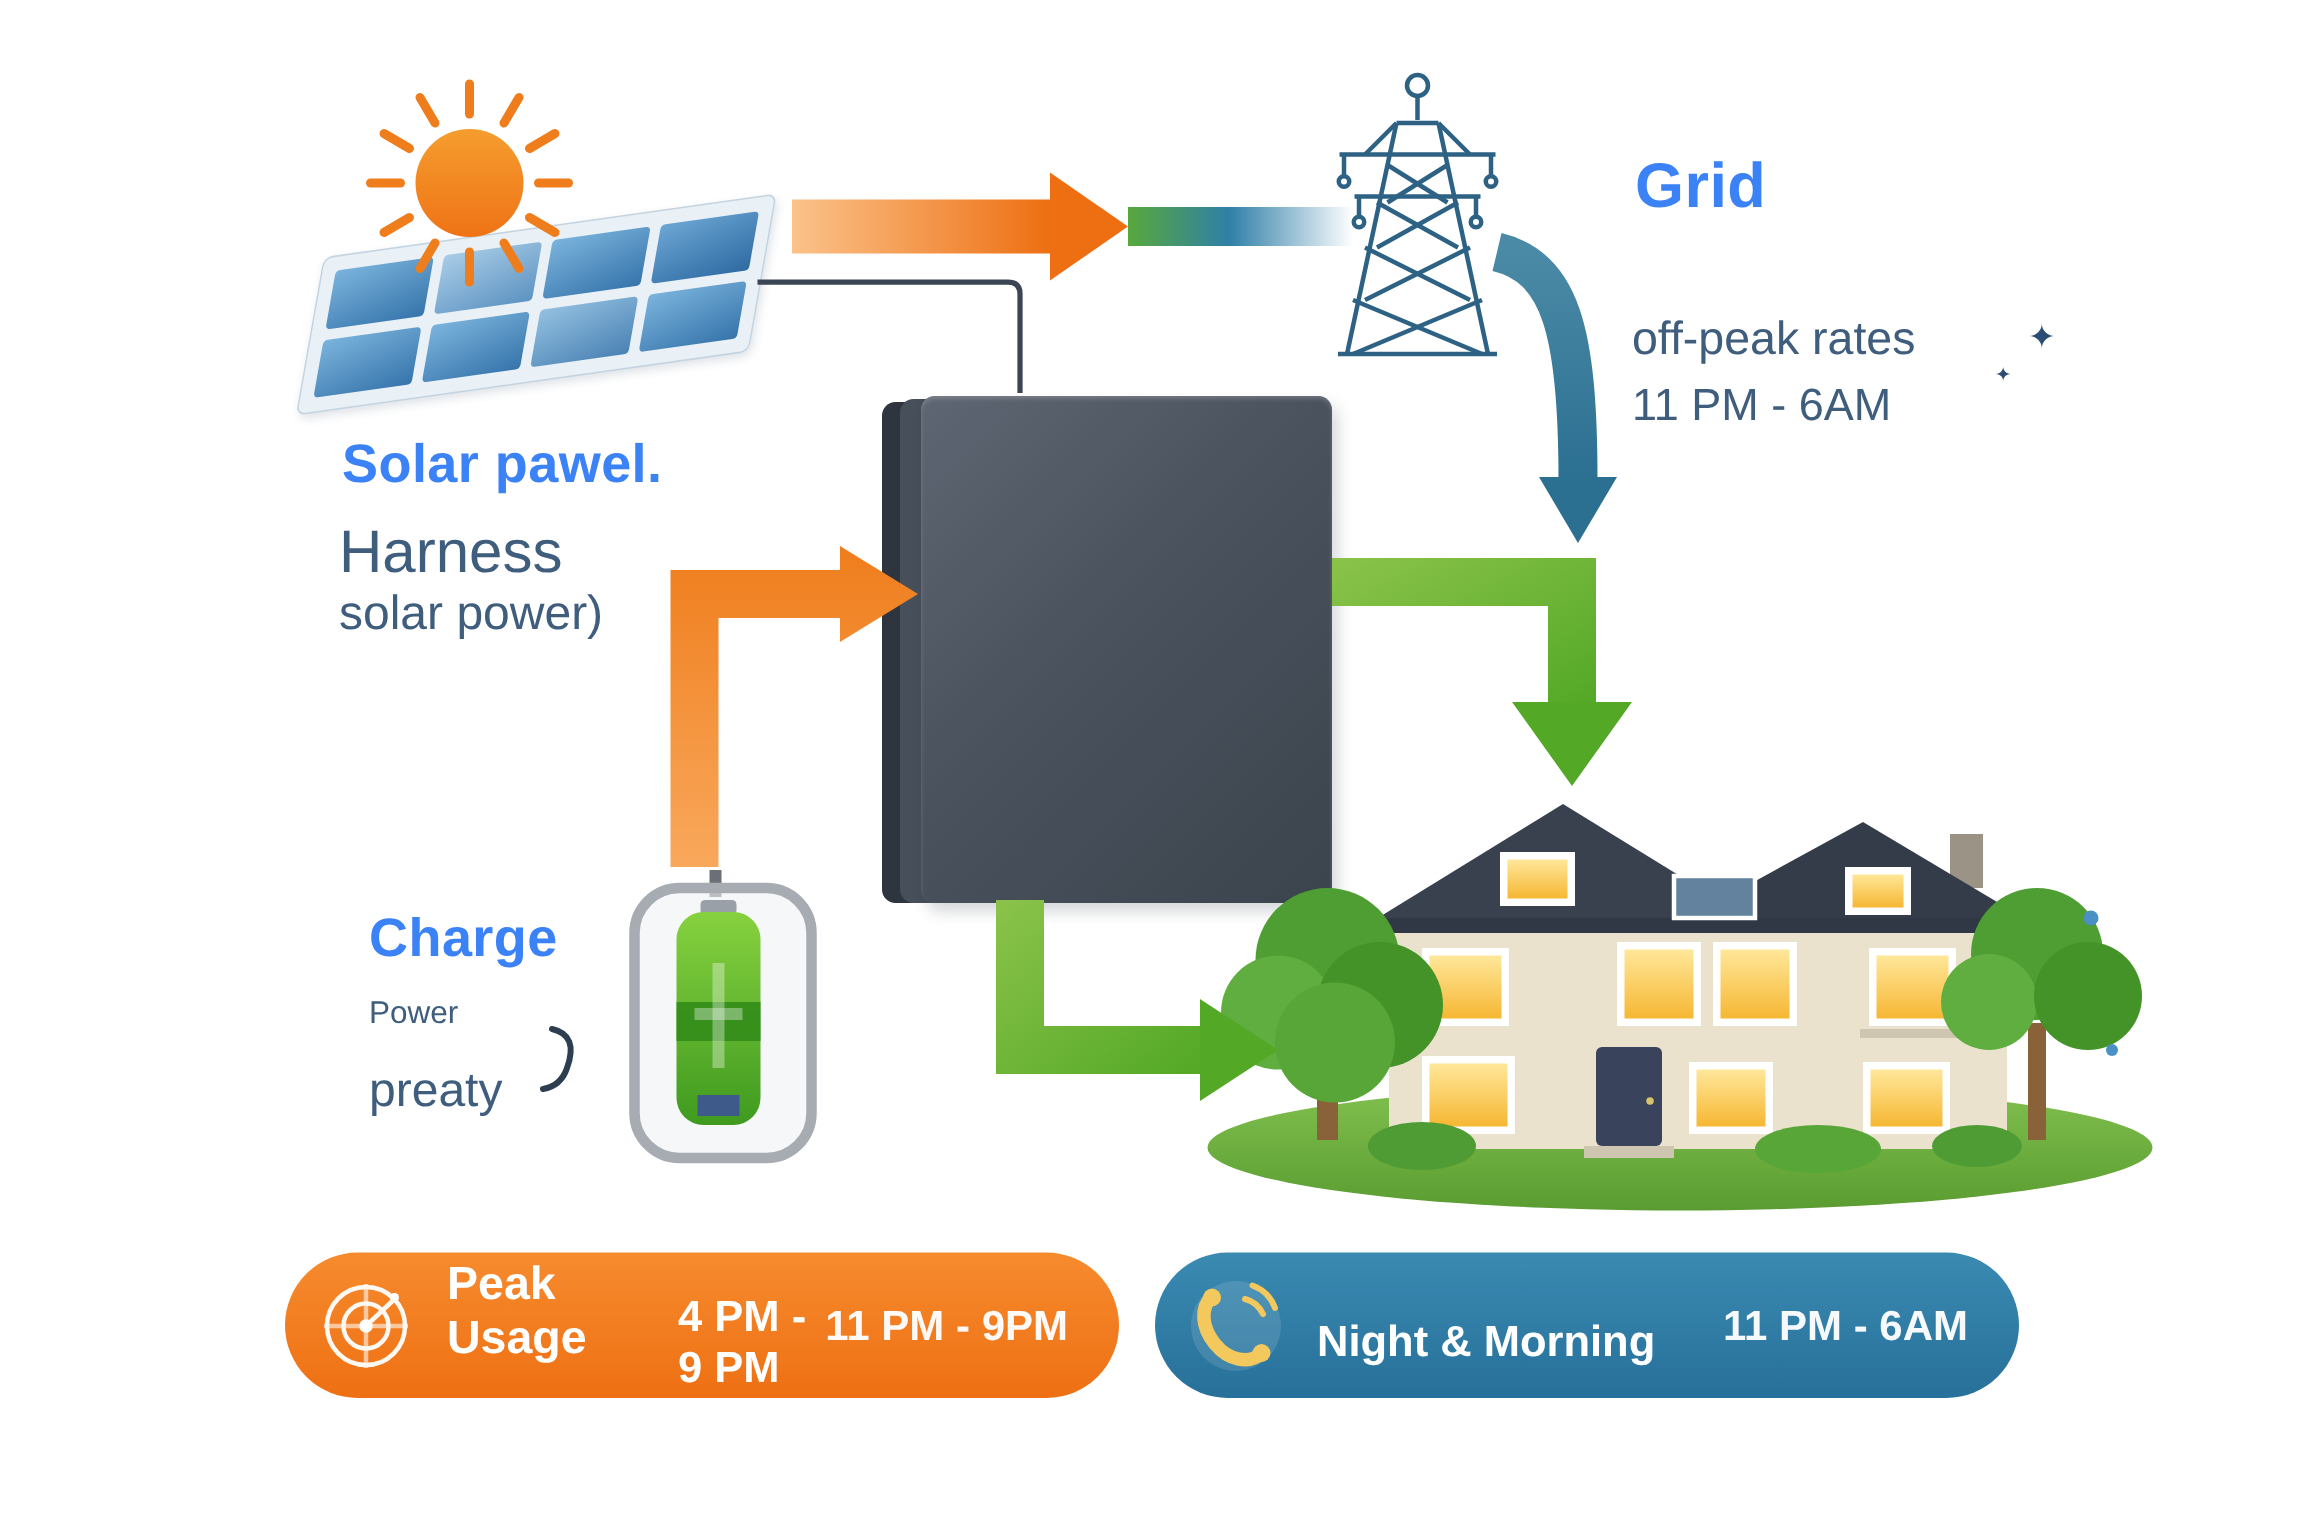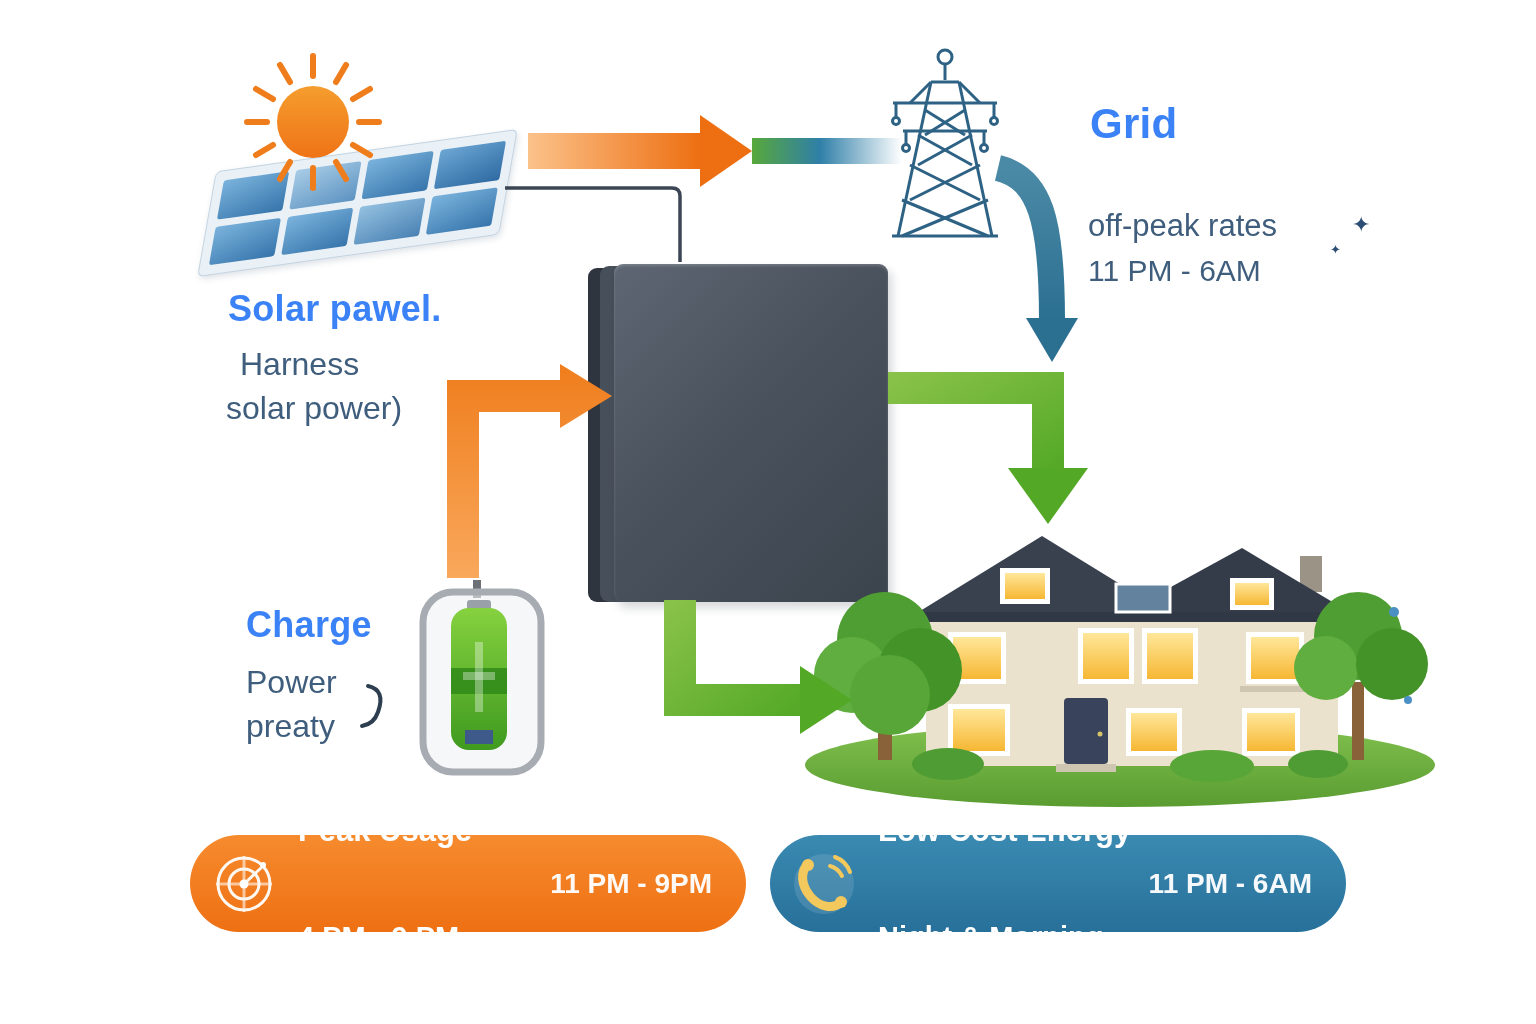--- a/index.html
+++ b/index.html
@@ -24,21 +24,21 @@
   .box-back2{position:absolute;left:600px;top:266px;width:288px;height:336px;background:#474f5a;border-radius:9px;}
   .box-front{position:absolute;left:614px;top:264px;width:274px;height:338px;border-radius:9px;
              background:linear-gradient(135deg,#5d6672 0%,#4a525d 45%,#3b434d 100%);
              box-shadow:inset 0 2px 3px rgba(255,255,255,.18), 4px 6px 10px rgba(30,40,50,.18);}
   
   .pill{position:absolute;display:flex;align-items:center;border-radius:52px;color:#fff;
         padding:0 34px 0 22px;box-sizing:border-box;height:97px;}
   .pill-orange{left:190px;top:835px;width:556px;background:linear-gradient(180deg,#f68b2e,#ee7013);}
   .pill-blue{left:770px;top:835px;width:576px;background:linear-gradient(180deg,#3a8ab2,#27709a);}
   .pill .icon-wrap{width:64px;height:64px;flex:0 0 auto;margin-right:22px;}
-  .pill .texts{display:flex;flex-direction:column;line-height:1.18;gap:48px;}
+  .pill .texts{display:flex;flex-direction:row;line-height:1.18;gap:48px;}
   .pill .title{font-weight:700;font-size:31px;}
   .pill .subtitle{font-weight:700;font-size:29px;margin-top:23px;}
   .pill .time{margin-left:auto;font-size:28px;font-weight:600;opacity:.96;white-space:nowrap;}
   svg{display:block;}
 </style>
 </head>
 <body>
 
 <div class="canvas">
 
@@ -245,31 +245,31 @@
     <rect x="8" y="12" width="118" height="180" rx="30" fill="rgba(240,242,244,0.6)" stroke="#a7abb2" stroke-width="7"></rect>
     <rect x="52" y="20" width="24" height="10" rx="3" fill="#9aa0a8"></rect>
     <rect x="36" y="28" width="56" height="142" rx="18" fill="url(#batGrad)"></rect>
     <rect x="36" y="88" width="56" height="26" fill="#2f8a18" opacity="0.85"></rect>
     <rect x="60" y="62" width="8" height="70" fill="rgba(255,255,255,0.35)"></rect>
     <rect x="48" y="92" width="32" height="8" fill="rgba(255,255,255,0.35)"></rect>
     <rect x="50" y="150" width="28" height="14" fill="#3d5a8a"></rect>
   </svg>
 
   <div class="t-title" style="left:228px;top:288px;font-size:36px">Solar pawel.</div>
-  <div class="t-desc" style="left:240px;top:346px;font-size:32px">Harness</div>
+  <div class="t-desc" style="left:226px;top:346px;font-size:40px">Harness</div>
   <div class="t-desc" style="left:226px;top:390px;font-size:32px">solar power)</div>
 
   <div class="t-title" style="left:1090px;top:100px;font-size:42px">Grid</div>
   <div class="t-desc" style="left:1088px;top:208px;font-size:31px">off-peak rates</div>
   <div class="t-desc" style="left:1088px;top:254px;font-size:30px">11 PM - 6AM</div>
   <div class="sparkle" style="left:1352px;top:212px;font-size:22px">✦</div>
   <div class="sparkle" style="left:1330px;top:242px;font-size:13px">✦</div>
 
   <div class="t-title" style="left:246px;top:604px;font-size:36px">Charge</div>
-  <div class="t-desc" style="left:246px;top:664px;font-size:32px">Power</div>
+  <div class="t-desc" style="left:246px;top:664px;font-size:21px">Power</div>
   <div class="t-desc" style="left:246px;top:708px;font-size:32px">preaty</div>
 
   <div class="pill pill-orange">
     <div class="icon-wrap">
       <svg width="64" height="64" viewBox="0 0 64 64">
         <g stroke="#ffffff" stroke-width="3" fill="none" opacity="0.95">
           <circle cx="32" cy="32" r="26"></circle>
           <circle cx="32" cy="32" r="15"></circle>
           <line x1="32" y1="4" x2="32" y2="60" opacity="0.6"></line>
           <line x1="4" y1="32" x2="60" y2="32" opacity="0.6"></line>
@@ -291,19 +291,18 @@
       <svg width="64" height="64" viewBox="0 0 64 64">
         <circle cx="32" cy="32" r="30" fill="rgba(255,255,255,0.12)"></circle>
         <path d="M 16 12 C 8 20 9 33 18 44 C 27 55 41 58 49 50" stroke="#f3c85c" stroke-width="9" fill="none" stroke-linecap="round"></path>
         <circle cx="16" cy="13" r="6" fill="#f3c85c"></circle>
         <circle cx="49" cy="50" r="6" fill="#f3c85c"></circle>
         <path d="M 38 14 q 8 2 12 10" stroke="#f3c85c" stroke-width="4" fill="none" stroke-linecap="round"></path>
         <path d="M 43 5 q 11 4 15 15" stroke="#f3c85c" stroke-width="4" fill="none" stroke-linecap="round"></path>
       </svg>
     </div>
     <div class="texts">
-      <div class="title">Low Cost Energy</div>
       <div class="subtitle">Night &amp; Morning</div>
     </div>
     <div class="time">11 PM - 6AM</div>
   </div>
 
 </div>
 
 </body></html>

